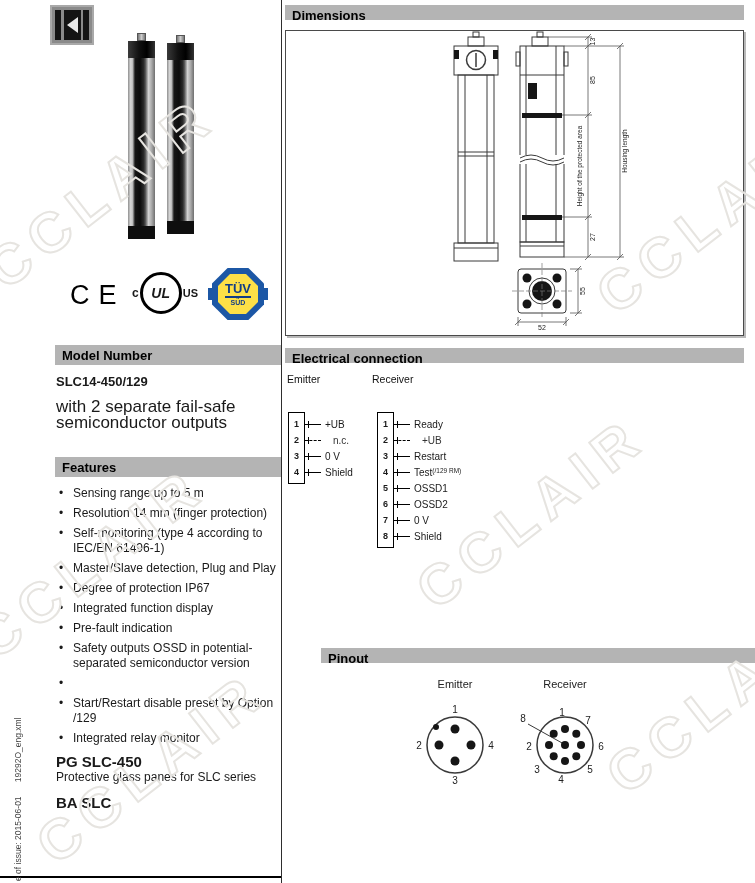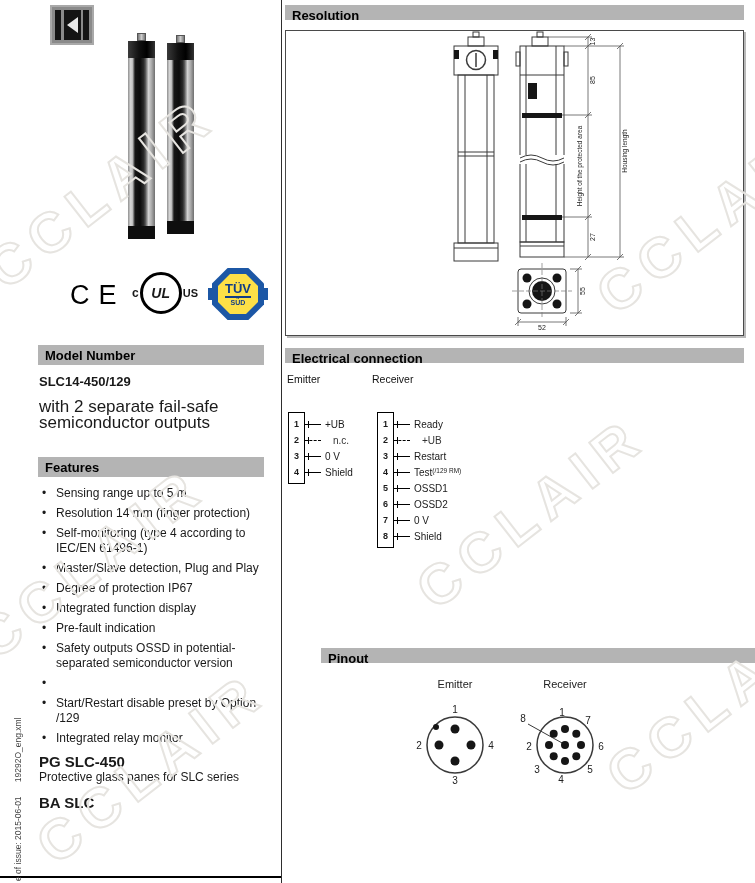--- a/index.html
+++ b/index.html
@@ -43,21 +43,21 @@
   .tuv .oct{position:absolute;inset:0;background:#1c57a5;
             clip-path:polygon(30% 0,70% 0,100% 30%,100% 70%,70% 100%,30% 100%,0 70%,0 30%);}
   .tuv .ear-l,.tuv .ear-r{position:absolute;top:20px;width:5px;height:12px;background:#1c57a5;}
   .tuv .ear-l{left:-4px}.tuv .ear-r{right:-4px}
   .tuv .octin{position:absolute;inset:6px;background:#fde047;
             clip-path:polygon(30% 0,70% 0,100% 30%,100% 70%,70% 100%,30% 100%,0 70%,0 30%);
             display:flex;flex-direction:column;align-items:center;justify-content:center;}
   .tuv .t1{font-size:13px;font-weight:bold;color:#123c86;border-bottom:2px solid #123c86;line-height:14px;}
   .tuv .t2{font-size:7px;font-weight:bold;color:#123c86;margin-top:1px;}
   
-  .leftcol{position:absolute;left:38px;top:345px;width:226px;}
+  .leftcol{position:absolute;left:55px;top:345px;width:226px;}
   .sec-bar{background:#b4b4b4;font-size:13px;font-weight:bold;color:#000;
            padding:3px 7px 2px;height:15px;line-height:15px;}
   .model-number{font-weight:bold;font-size:13px;margin:9px 0 0 1px;}
   .model-desc{font-size:17px;line-height:16px;margin:10px 0 0 1px;}
   .bar-features{margin-top:26px;}
   .feat-list{margin:9px 0 0 1px;}
   .feat{display:flex;font-size:12px;line-height:15px;margin-bottom:5px;}
   .feat .blt{width:17px;flex:0 0 17px;padding-left:3px;box-sizing:border-box;}
   .bar-acc{margin-top:2px;}
   .acc-name{font-weight:bold;font-size:15px;margin:8px 0 0 1px;line-height:15px;}
@@ -199,21 +199,21 @@
           <span class="blt">•</span>
           <span>Integrated relay monitor</span>
         </div>
     </div>
 
     <div class="acc-name">PG SLC-450</div>
     <div class="acc-desc">Protective glass panes for SLC series</div>
     <div class="acc-name acc-b">BA SLC</div>
   </div>
 
-  <div class="rbar sec-bar" style="top:5px;">Resolution</div>
+  <div class="rbar sec-bar" style="top:5px;">Dimensions</div>
   <div class="dim-box">
     <svg class="tech" width="452" height="300" viewBox="0 0 452 300">
 
       <g>
         <rect class="s" x="187" y="1" width="6" height="5"></rect>
         <rect class="s" x="182" y="6" width="16" height="9"></rect>
         <rect class="s" x="168" y="15" width="44" height="29"></rect>
         <circle class="s2" cx="190" cy="29" r="9.5"></circle>
         <line class="s2" x1="190" y1="22" x2="190" y2="36"></line>
         <rect class="f" x="168" y="19" width="5" height="9"></rect>

